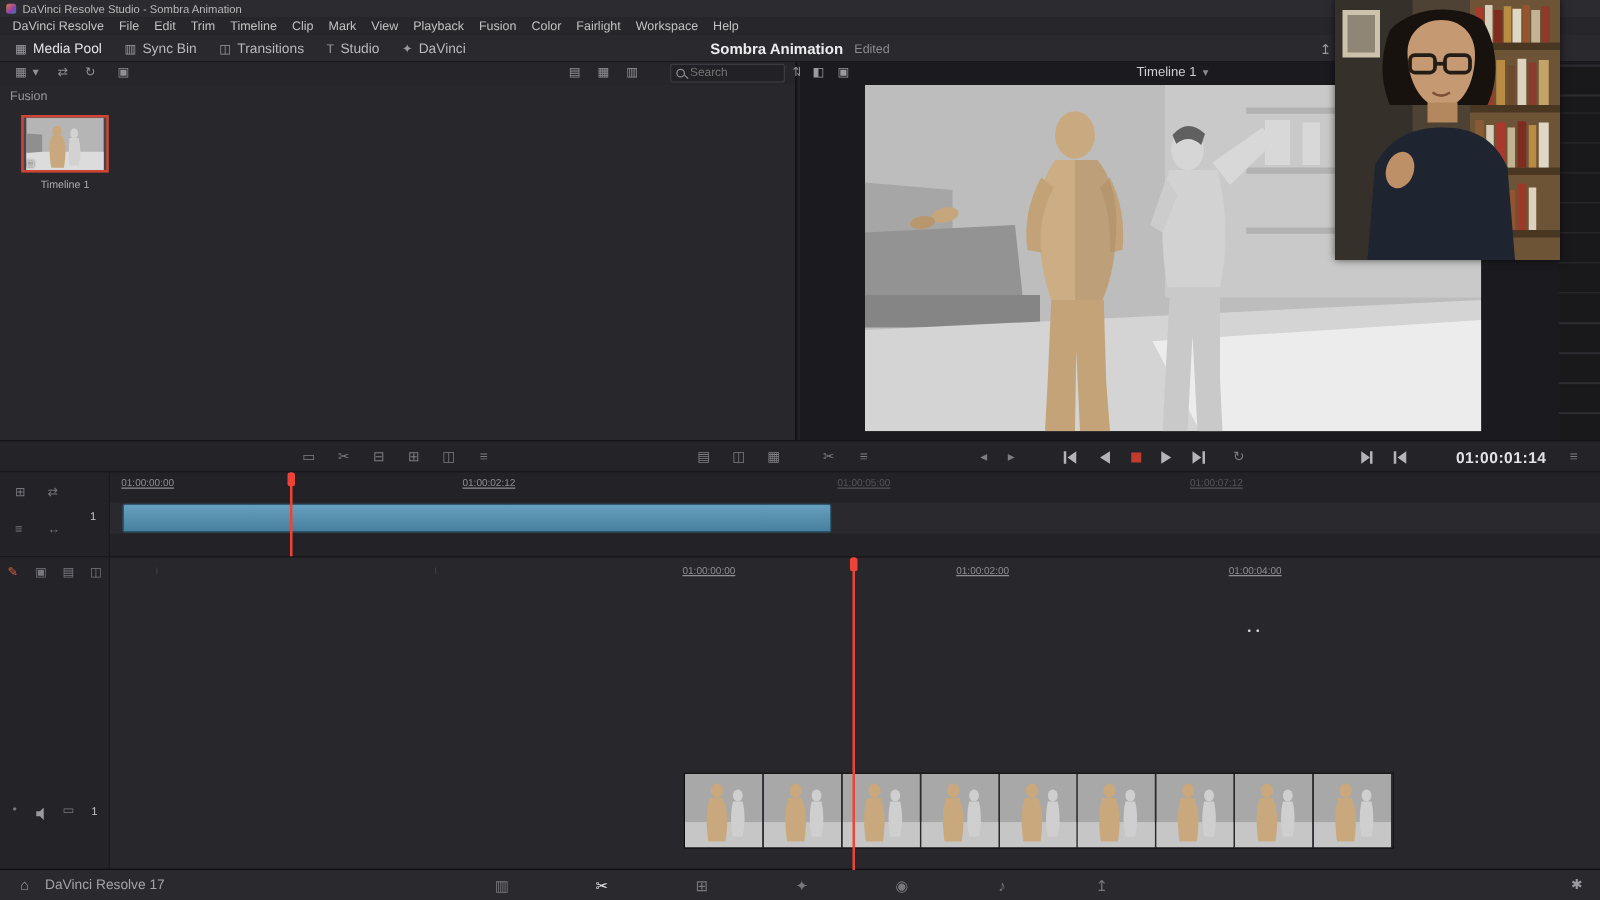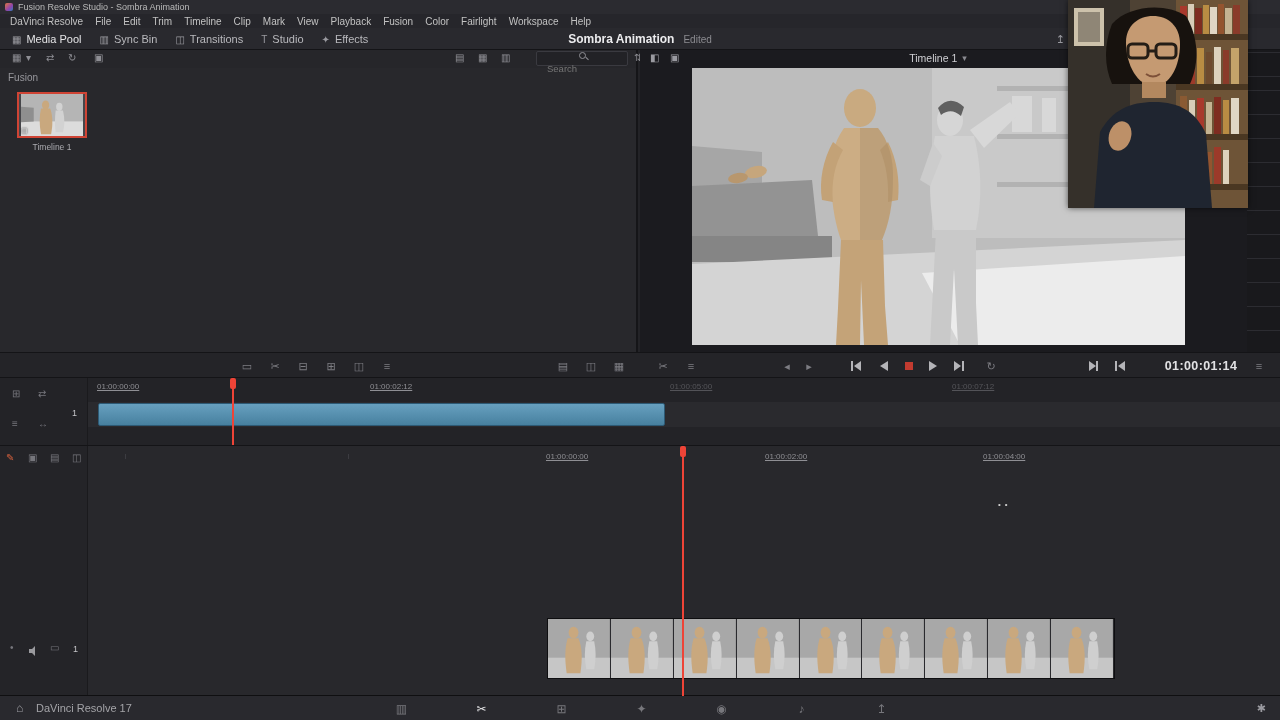--- a/index.html
+++ b/index.html
@@ -24,21 +24,21 @@
   .proj-title { font-size:12px; font-weight:bold; color:#ececee; white-space:nowrap; }
   .proj-status { font-size:10px; color:#8b8b90; }
   .tb-right { position:absolute; right:215px; top:0; height:22px; display:flex; align-items:center; color:#9a9aa0; }
 
   
   .workspace { position:absolute; top:50px; left:0; width:1280px; height:302px; background:#232327; }
   .media-pool { position:absolute; left:0; top:0; width:638px; height:302px; background:#28282c; border-right:2px solid #151518; }
   .mp-header { position:relative; height:18px; background:#26262a; font-size:10px; color:#8f8f95; }
   .mp-header .g { position:absolute; top:2px; }
   .search-box { position:absolute; left:536px; top:1px; width:92px; height:15px; background:#222226;
-    border:1px solid #3a3a40; border-radius:2px; display:flex; align-items:center; padding:0 4px; gap:4px;flex-direction:column; }
+    border:1px solid #3a3a40; border-radius:2px; display:flex; align-items:center; padding:0 4px; gap:4px; }
   .mag { position:relative; width:7px; height:7px; border:1.2px solid #8f8f95; border-radius:50%; flex:none; }
   .mag::after { content:""; position:absolute; left:5px; top:5px; width:4px; height:1.2px; background:#8f8f95; transform:rotate(45deg); }
   .search-box input { background:transparent; border:none; outline:none; color:#a8a8ae; font-size:9.5px; width:70px; font-family:"Liberation Sans",sans-serif; }
   .bin-label { position:absolute; left:8px; top:22px; font-size:10px; color:#97979c; }
   .clips { position:absolute; left:17px; top:42px; display:flex; gap:21px; }
   .clip-card { width:70px; text-align:center; }
   .thumb { width:70px; height:46px; background:#46464a; border:1px solid #1a1a1d; position:relative; }
   .clip-card.selected .thumb { border:2px solid #cf4435; }
   .thumb svg { display:block; width:100%; height:100%; }
   .film-badge { position:absolute; left:2px; bottom:1px; font-size:7px; color:#e0e0e0; text-shadow:0 0 2px #000; }
@@ -123,21 +123,21 @@
         <ellipse cx="26" cy="14" rx="5" ry="6" fill="#c9a87e"></ellipse>
         <path d="M20,20 C17,30 17,42 19,56 L33,56 C35,42 35,30 31,20 Z" fill="#c9a87e"></path>
         <ellipse cx="43" cy="18" rx="4" ry="5" fill="#cfcfcf"></ellipse>
         <path d="M39,23 C37,32 37,42 39,52 L47,52 C49,42 49,32 47,23 Z" fill="#cfcfcf"></path>
       </symbol>
     </defs>
   </svg>
 
   <div class="titlebar">
     <span class="appicon"></span>
-    <span>Fusion Resolve Studio - Sombra Animation</span>
+    <span>DaVinci Resolve Studio - Sombra Animation</span>
   </div>
 
   <div class="menubar">
     <span>DaVinci Resolve</span>
     <span>File</span>
     <span>Edit</span>
     <span>Trim</span>
     <span>Timeline</span>
     <span>Clip</span>
     <span>Mark</span>
@@ -163,21 +163,21 @@
       <span class="tb-item">
         <span class="tb-icon">◫</span>
         <span>Transitions</span>
       </span>
       <span class="tb-item">
         <span class="tb-icon">T</span>
         <span>Studio</span>
       </span>
       <span class="tb-item">
         <span class="tb-icon">✦</span>
-        <span>Effects</span>
+        <span>DaVinci</span>
       </span>
     </div>
     <div class="tb-center">
       <span class="proj-title">Sombra Animation</span>
       <span class="proj-status">Edited</span>
     </div>
     <div class="tb-right">
       <span>↥</span>
     </div>
   </div>

